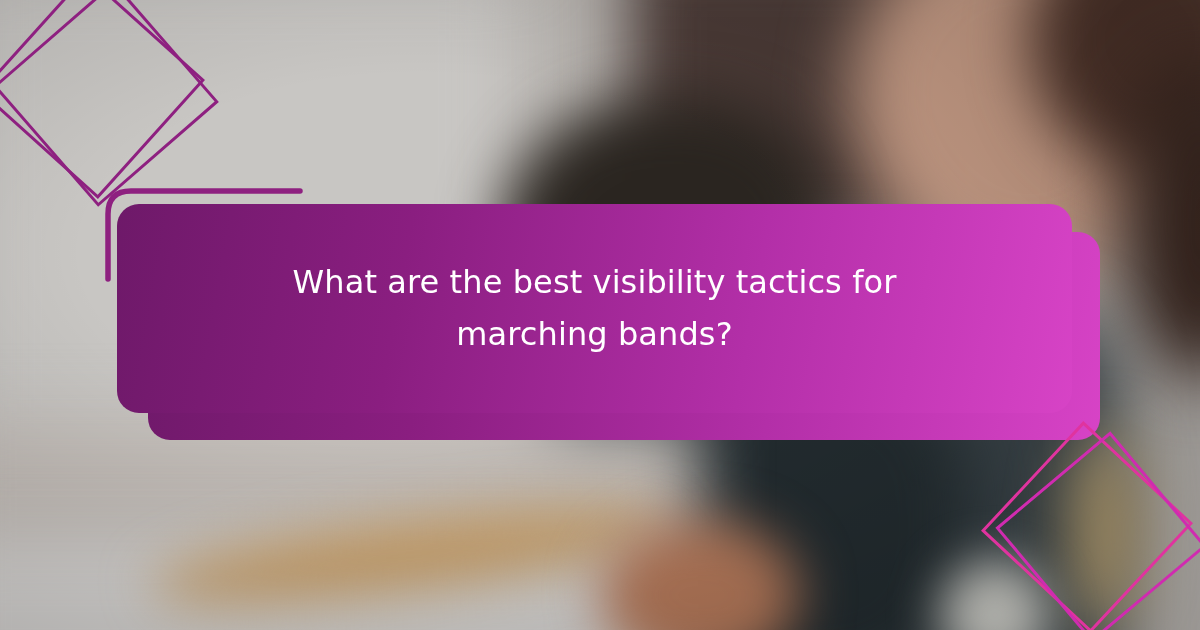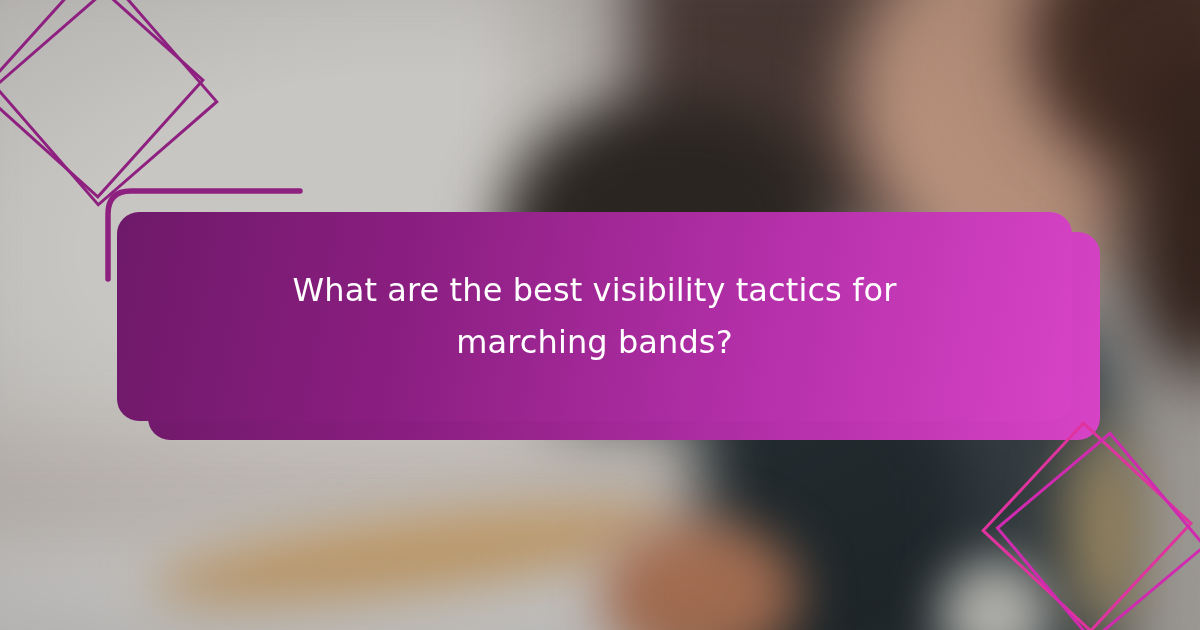--- a/index.html
+++ b/index.html
@@ -160,21 +160,21 @@
     background:linear-gradient(100deg,#6E1969 0%,#8A1E80 30%,#B32FA8 66%,#D743C6 100%);
   }
   
   #card-back {
     left:148px; top:232px;
     width:952px; height:208px;
     border-radius:22px;
   }
   
   #card-main {
-    left:117px; top:212px;
+    left:117px; top:204px;
     width:955px; height:209px;
     border-radius:22px;
     display:flex;
     align-items:center;
     justify-content:center;
   }
 
   #headline {
     width:680px;
     text-align:center;

